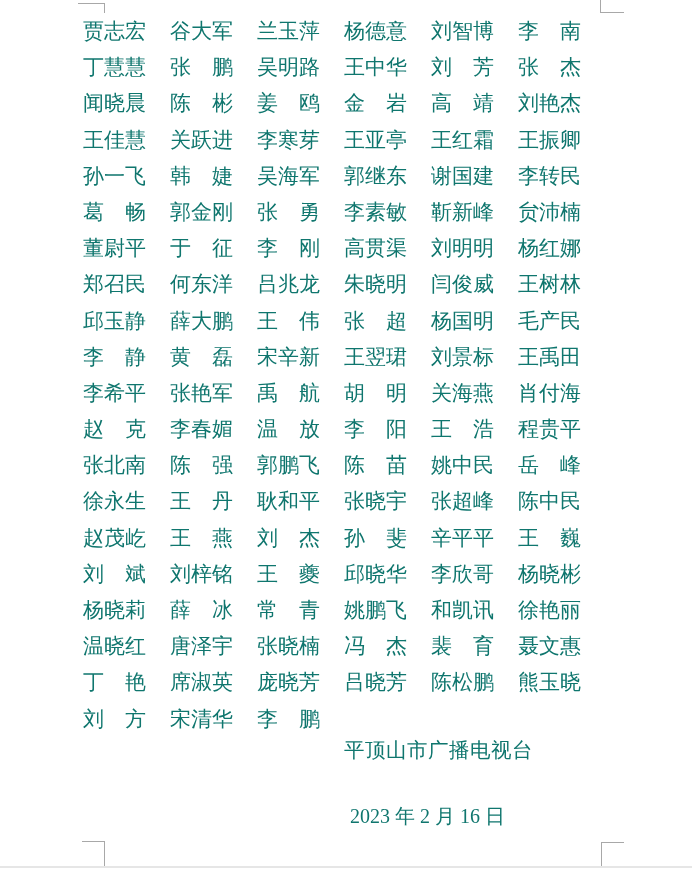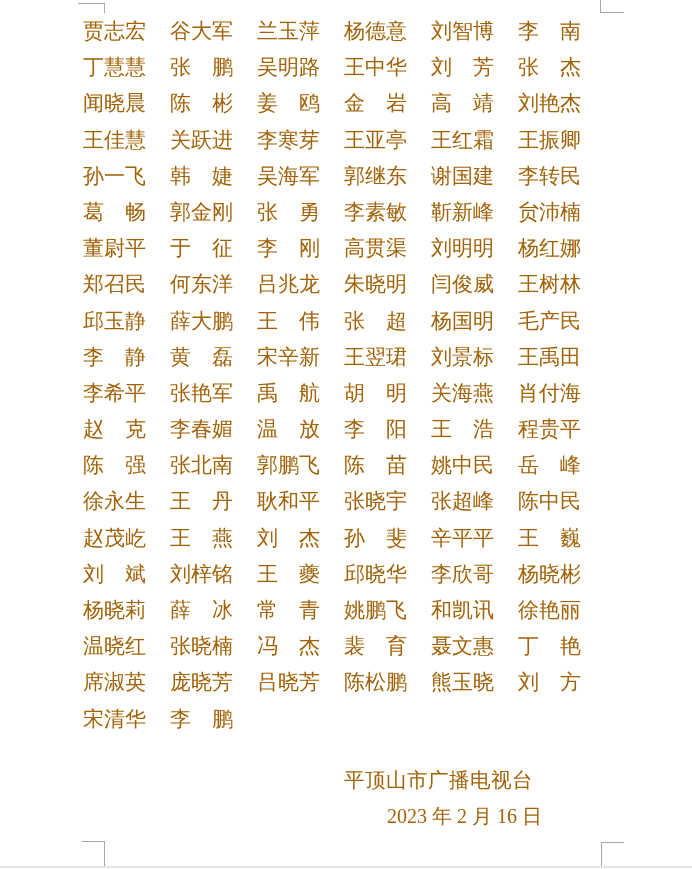--- a/index.html
+++ b/index.html
@@ -2,52 +2,51 @@
 <html><head>
 <meta charset="utf-8">
 <style>
   html,body{margin:0;padding:0;background:#ffffff;}
   .page{
     position:relative;
     width:692px;height:869px;
     background:#ffffff;
     overflow:hidden;
     font-family:"Liberation Serif","DejaVu Serif",serif;
-    color:#a16207;
+    color:#0f766e;
   }
   
   .names-grid{
     position:absolute;
     left:83px;top:13px;
     width:585px;
     display:grid;
     grid-template-columns:repeat(6,87px);
     grid-auto-rows:36.2px;
   }
   .name-cell{
     font-size:21px;
     line-height:36.2px;
     white-space:pre;
     letter-spacing:0;
     text-align:left;
   }
   
   .sig-org{
     position:absolute;
-    left:344px;top:766px;
+    left:344px;top:736px;
     font-size:20.5px;
     letter-spacing:0.5px;
     white-space:pre;
   }
   .sig-date{
     position:absolute;
     left:350px;top:803px;
     font-size:20px;
     white-space:pre;
-    margin-left:37px;
   }
   
   .mark{position:absolute;}
   .mark-tl{left:78px;top:3px;width:26px;height:9px;
     border-top:1px solid #a8a8a8;border-right:1px solid #a8a8a8;}
   .mark-tr{left:600px;top:0;width:23px;height:12px;
     border-left:1px solid #a8a8a8;border-bottom:1px solid #a8a8a8;}
   .mark-bl{left:82px;top:841px;width:22px;height:24px;
     border-top:1px solid #a8a8a8;border-right:1px solid #a8a8a8;}
   .mark-br{left:601px;top:842px;width:22px;height:23px;
@@ -135,22 +134,22 @@
       <span class="name-cell">禹　航</span>
       <span class="name-cell">胡　明</span>
       <span class="name-cell">关海燕</span>
       <span class="name-cell">肖付海</span>
       <span class="name-cell">赵　克</span>
       <span class="name-cell">李春媚</span>
       <span class="name-cell">温　放</span>
       <span class="name-cell">李　阳</span>
       <span class="name-cell">王　浩</span>
       <span class="name-cell">程贵平</span>
+      <span class="name-cell">张北南</span>
       <span class="name-cell">陈　强</span>
-      <span class="name-cell">张北南</span>
       <span class="name-cell">郭鹏飞</span>
       <span class="name-cell">陈　苗</span>
       <span class="name-cell">姚中民</span>
       <span class="name-cell">岳　峰</span>
       <span class="name-cell">徐永生</span>
       <span class="name-cell">王　丹</span>
       <span class="name-cell">耿和平</span>
       <span class="name-cell">张晓宇</span>
       <span class="name-cell">张超峰</span>
       <span class="name-cell">陈中民</span>
@@ -166,20 +165,21 @@
       <span class="name-cell">邱晓华</span>
       <span class="name-cell">李欣哥</span>
       <span class="name-cell">杨晓彬</span>
       <span class="name-cell">杨晓莉</span>
       <span class="name-cell">薛　冰</span>
       <span class="name-cell">常　青</span>
       <span class="name-cell">姚鹏飞</span>
       <span class="name-cell">和凯讯</span>
       <span class="name-cell">徐艳丽</span>
       <span class="name-cell">温晓红</span>
+      <span class="name-cell">唐泽宇</span>
       <span class="name-cell">张晓楠</span>
       <span class="name-cell">冯　杰</span>
       <span class="name-cell">裴　育</span>
       <span class="name-cell">聂文惠</span>
       <span class="name-cell">丁　艳</span>
       <span class="name-cell">席淑英</span>
       <span class="name-cell">庞晓芳</span>
       <span class="name-cell">吕晓芳</span>
       <span class="name-cell">陈松鹏</span>
       <span class="name-cell">熊玉晓</span>

